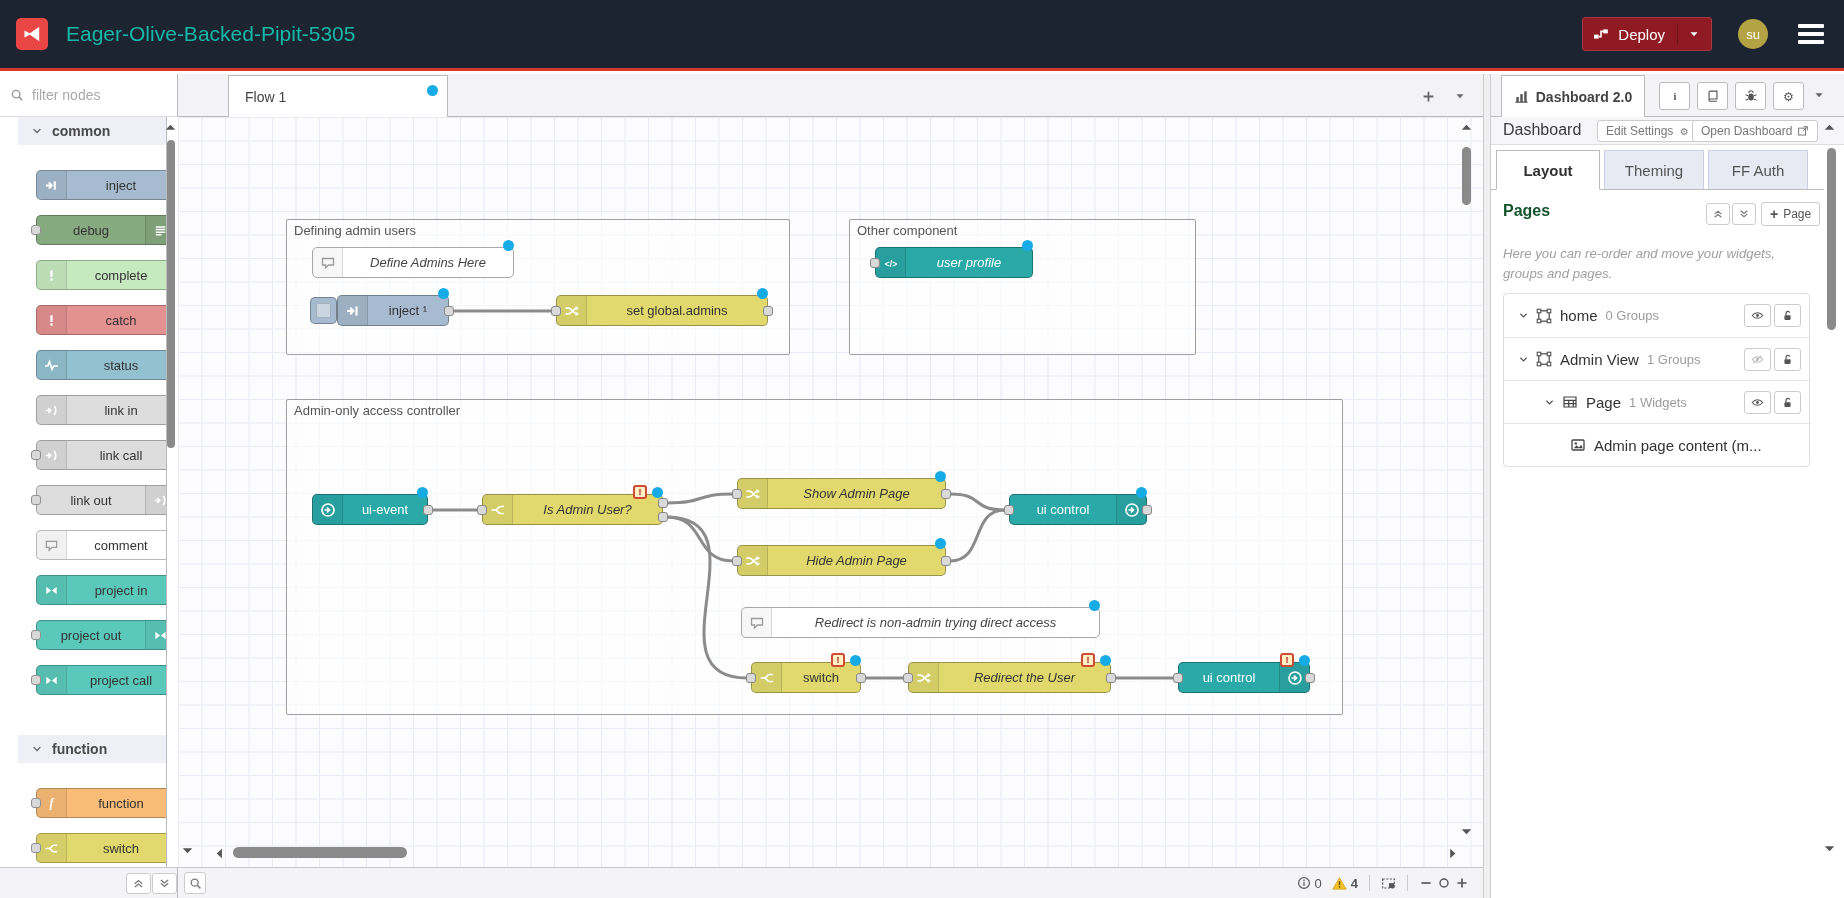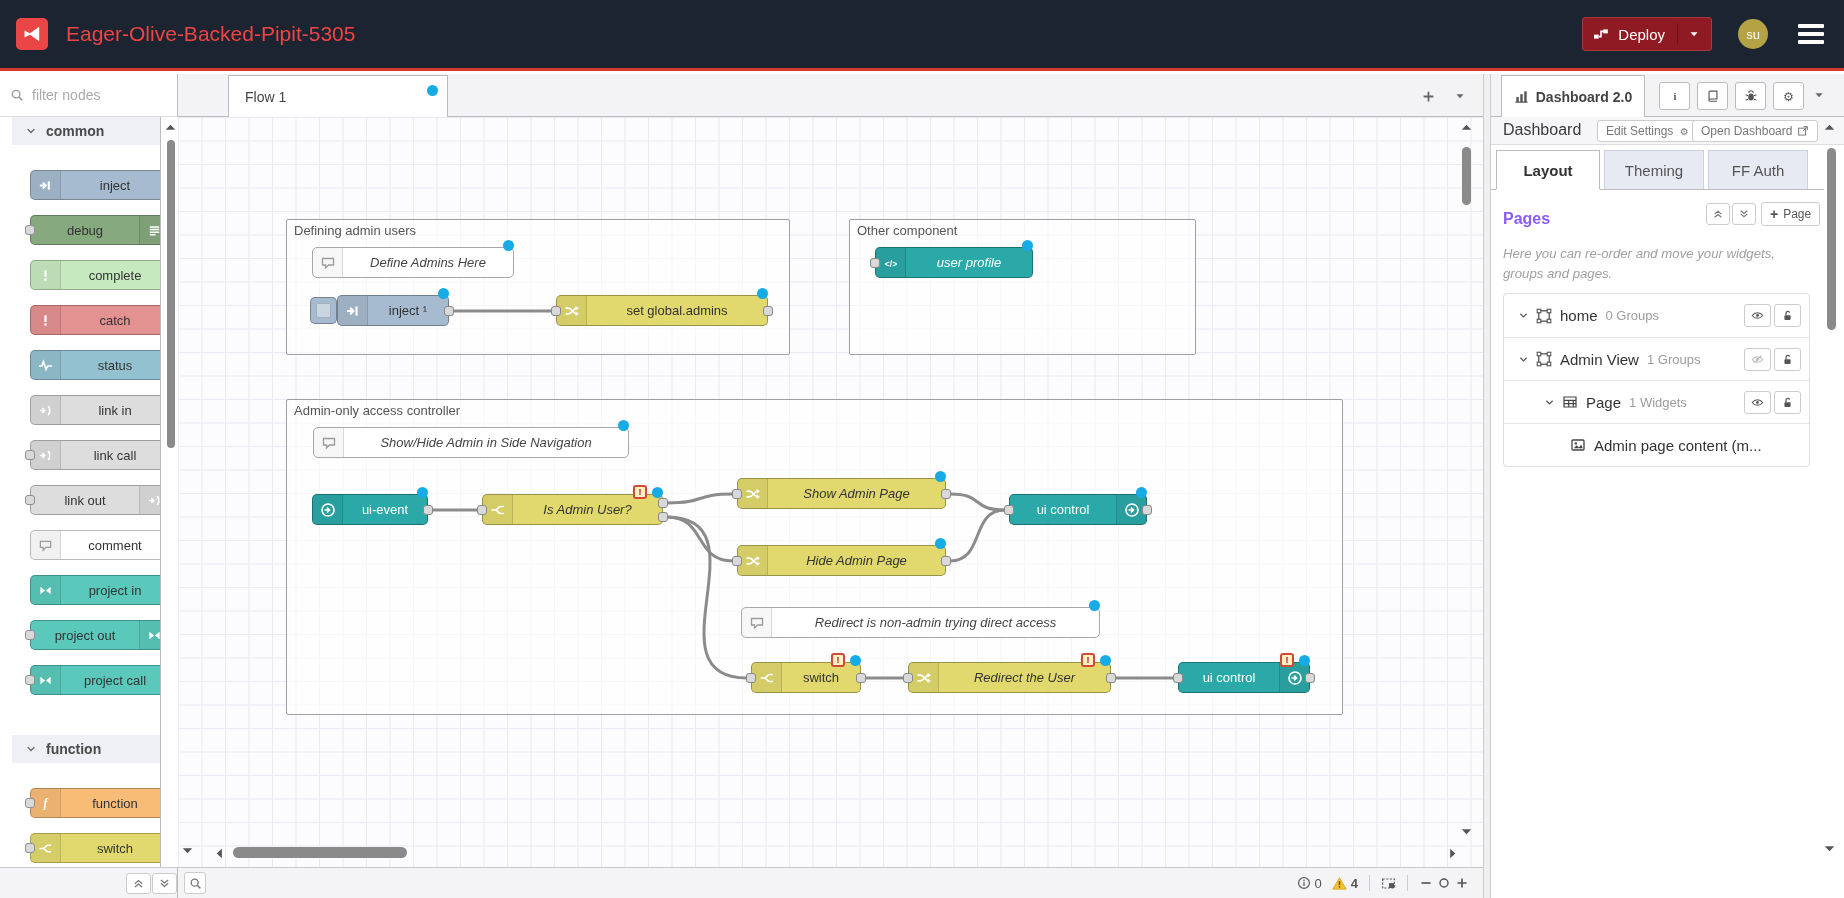--- a/index.html
+++ b/index.html
@@ -1,37 +1,37 @@
 <!DOCTYPE html>
 <html><head>
 <meta charset="utf-8">
 <style>
   *{margin:0;padding:0;box-sizing:border-box}
   html,body{width:1844px;height:898px;overflow:hidden}
   body{font-family:"Liberation Sans",sans-serif;background:#fff;position:relative;font-size:14px;color:#333}
   
   #header{position:absolute;left:0;top:0;width:1844px;height:71px;background:#1c2431;border-bottom:3px solid #d6372f;display:flex;align-items:center;padding:0 20px 0 16px}
   #logo{width:32px;height:32px;background:#ea4646;border-radius:5px;display:flex;align-items:center;justify-content:center}
-  #header .title{margin-left:18px;font-size:21px;color:#ef4444;flex:1;white-space:nowrap}
+  #header .title{margin-left:18px;font-size:21px;color:#14b8a6;flex:1;white-space:nowrap}
   #deploy{display:flex;align-items:center;background:#8f1a24;border:1px solid #a33a42;border-radius:3px;color:#fff;height:34px;padding:0 10px;cursor:pointer;font-size:15px}
   #deploy .dlabel{margin:0 12px 0 9px}
   #deploy .dsep{width:1px;height:22px;background:#6f121b;margin-right:9px}
   #avatar{width:30px;height:30px;border-radius:50%;background:#b3a345;color:#fff;font-size:13px;display:flex;align-items:center;justify-content:center;margin-left:26px}
   #burger{margin-left:30px;display:flex;flex-direction:column;gap:4px;cursor:pointer}
   #burger i{display:block;width:26px;height:4px;background:#fff;border-radius:1px}
   
   #searchrow{position:absolute;left:0;top:74px;width:178px;height:43px;background:#fff;border-bottom:1px solid #ddd;border-right:1px solid #bbb;display:flex;align-items:center;padding:0 10px;color:#999}
   #searchrow input{border:none;outline:none;font-size:14px;color:#777;width:130px;margin-left:8px;font-family:"Liberation Sans",sans-serif}
   #searchrow input::placeholder{color:#a9a9a9}
   #tabbar{position:absolute;left:178px;top:74px;width:1305px;height:43px;background:#f3f3f6;border-bottom:1px solid #bbb}
   #flowtab{position:absolute;left:50px;top:1px;width:220px;height:42px;background:#fff;border:1px solid #bbb;border-bottom:none;display:flex;align-items:center;padding-left:16px;font-size:14px;color:#444}
   #flowtab .dot{position:absolute;right:9px;top:9px}
   .tb-btn{position:absolute;top:12px;width:22px;height:20px;color:#666;display:flex;align-items:center;justify-content:center;cursor:pointer}
   
-  #palette{position:absolute;left:12px;top:117px;width:149px;height:750px;background:#fff;border-right:1px solid #bbb;overflow:hidden}
+  #palette{position:absolute;left:18px;top:117px;width:149px;height:750px;background:#fff;border-right:1px solid #bbb;overflow:hidden}
   .pcat-head{height:28px;background:#eff0f6;display:flex;align-items:center;padding-left:13px;font-weight:bold;font-size:14px;color:#4a4a4a}
   .pcat-head .chev{color:#666;margin-right:9px;display:flex}
   .pcat-nodes{padding:25px 0 0 18px}
   .pnode{position:relative;width:140px;height:30px;border:1px solid rgba(0,0,0,.28);border-radius:5px;display:flex;align-items:center;margin-bottom:15px;font-size:13px;color:#333;cursor:grab}
   .pnode .ibox{width:30px;align-self:stretch;display:flex;align-items:center;justify-content:center;background:rgba(0,0,0,.055)}
   .pnode .ibox.l{border-right:1px solid rgba(0,0,0,.12);border-radius:4px 0 0 4px}
   .pnode .ibox.r{border-left:1px solid rgba(0,0,0,.12);border-radius:0 4px 4px 0;order:2}
   .pnode .plbl{flex:1;text-align:center;white-space:nowrap;padding:0 4px}
   .pport{position:absolute;width:10px;height:10px;background:#d9d9d9;border:1px solid #909090;border-radius:3px;top:9px}
   .pport.in{left:-6px}.pport.out{right:-6px}
@@ -66,21 +66,21 @@
   #sbtabs{position:absolute;left:0;top:0;width:353px;height:43px;background:#f3f3f6;border-bottom:1px solid #bbb}
   #dashtab{position:absolute;left:10px;top:1px;width:144px;height:42px;background:#fff;border:1px solid #bbb;border-bottom:none;display:flex;align-items:center;justify-content:center;gap:7px;font-weight:bold;font-size:14px;color:#444}
   .sb-iconbtn{position:absolute;top:8px;width:31px;height:28px;background:#fff;border:1px solid #bbb;border-radius:3px;color:#555;display:flex;align-items:center;justify-content:center;cursor:pointer}
   #dashhead{position:absolute;left:0;top:43px;width:353px;height:28px;background:#f6f6f9;border-bottom:1px solid #ddd}
   #dashhead .dtitle{position:absolute;left:12px;top:4px;font-size:16px;color:#3a3a3a}
   .mini-btn{position:absolute;height:22px;background:#fff;border:1px solid #ccc;border-radius:3px;color:#777;font-size:12px;display:flex;align-items:center;justify-content:center;gap:5px;padding:0 8px;cursor:pointer}
   .paneltab{position:absolute;top:76px;height:40px;display:flex;align-items:center;justify-content:center;font-size:15px;cursor:pointer}
   .paneltab.active{background:#fff;border:1px solid #bbb;border-bottom:1px solid #fff;color:#333;font-weight:bold;z-index:2}
   .paneltab.idle{background:#e8eaf3;border:1px solid #ccd0e2;color:#555}
   #tabline{position:absolute;left:0;top:115px;width:333px;border-top:1px solid #bbb;z-index:1}
-  #pagesrow .ptitle{position:absolute;left:12px;top:136px;font-size:16px;font-weight:bold;color:#8b5cf6}
+  #pagesrow .ptitle{position:absolute;left:12px;top:128px;font-size:16px;font-weight:bold;color:#14532d}
   #pageshelp{position:absolute;left:12px;top:170px;width:314px;font-style:italic;font-size:13.2px;color:#a0a0a0;line-height:1.55}
   #tree{position:absolute;left:12px;top:219px;width:307px;border:1px solid #ddd;border-radius:4px;background:#fff}
   .trow{position:relative;height:43px;display:flex;align-items:center}
   .trow + .trow{border-top:1px solid #e6e6e6}
   .trow .tchev{color:#555;display:flex;margin-right:7px}
   .trow .ticon{color:#444;display:flex;margin-right:8px}
   .trow .tlabel{font-size:15px;color:#333;white-space:nowrap}
   .trow .tmeta{font-size:13px;color:#9c9c9c;margin-left:8px;white-space:nowrap}
   .trow .tbtns{margin-left:auto;margin-right:8px;display:flex;gap:3px}
   .trow .tbtn{width:27px;height:23px;background:#fff;border:1px solid #ccc;border-radius:3px;display:flex;align-items:center;justify-content:center;color:#555;cursor:pointer}
@@ -387,29 +387,20 @@
     <div class="fnode" style="left: 697px; top: 130px; width: 158px; background: rgb(43, 168, 168); color: rgb(255, 255, 255);">
       <span class="ibox l" style="color:#fff">
         <svg viewBox="0 0 16 16" width="16" height="16" style="display:block">
           <text x="8" y="11.5" font-size="8.5" text-anchor="middle" font-weight="bold" fill="currentColor">&lt;/&gt;</text>
         </svg>
       </span>
       <span class="lbl" style="font-style:italic">user profile</span>
       <span class="port" style="left:-6px;top:10px"></span>
       <span class="chgdot" style="right:-1px;top:-8px"></span>
     </div>
-    <div class="fnode comment" style="left: 135px; top: 310px; width: 316px; color: rgb(68, 68, 68);">
-      <span class="ibox l" style="color:#9a9a9a">
-        <svg viewBox="0 0 16 16" width="16" height="16" style="display:block">
-          <path d="M2.5 3.5h11v6.5H8.5L5.5 13v-3H2.5z" fill="none" stroke="currentColor" stroke-width="1.3"></path>
-        </svg>
-      </span>
-      <span class="lbl" style="font-style:italic">Show/Hide Admin in Side Navigation</span>
-      <span class="chgdot" style="right:-1px;top:-8px"></span>
-    </div>
     <div class="fnode" style="left: 134px; top: 377px; width: 116px; background: rgb(43, 168, 168); color: rgb(255, 255, 255);">
       <span class="ibox l" style="color:#fff">
         <svg viewBox="0 0 16 16" width="16" height="16" style="display:block">
           <circle cx="8" cy="8" r="6" fill="none" stroke="currentColor" stroke-width="1.7"></circle>
           <path d="M4.5 8h4.5M7 5.5L9.5 8 7 10.5" fill="none" stroke="currentColor" stroke-width="1.7"></path>
         </svg>
       </span>
       <span class="lbl">ui-event</span>
       <span class="port" style="right:-6px;top:10px"></span>
       <span class="chgdot" style="right:-1px;top:-8px"></span>

